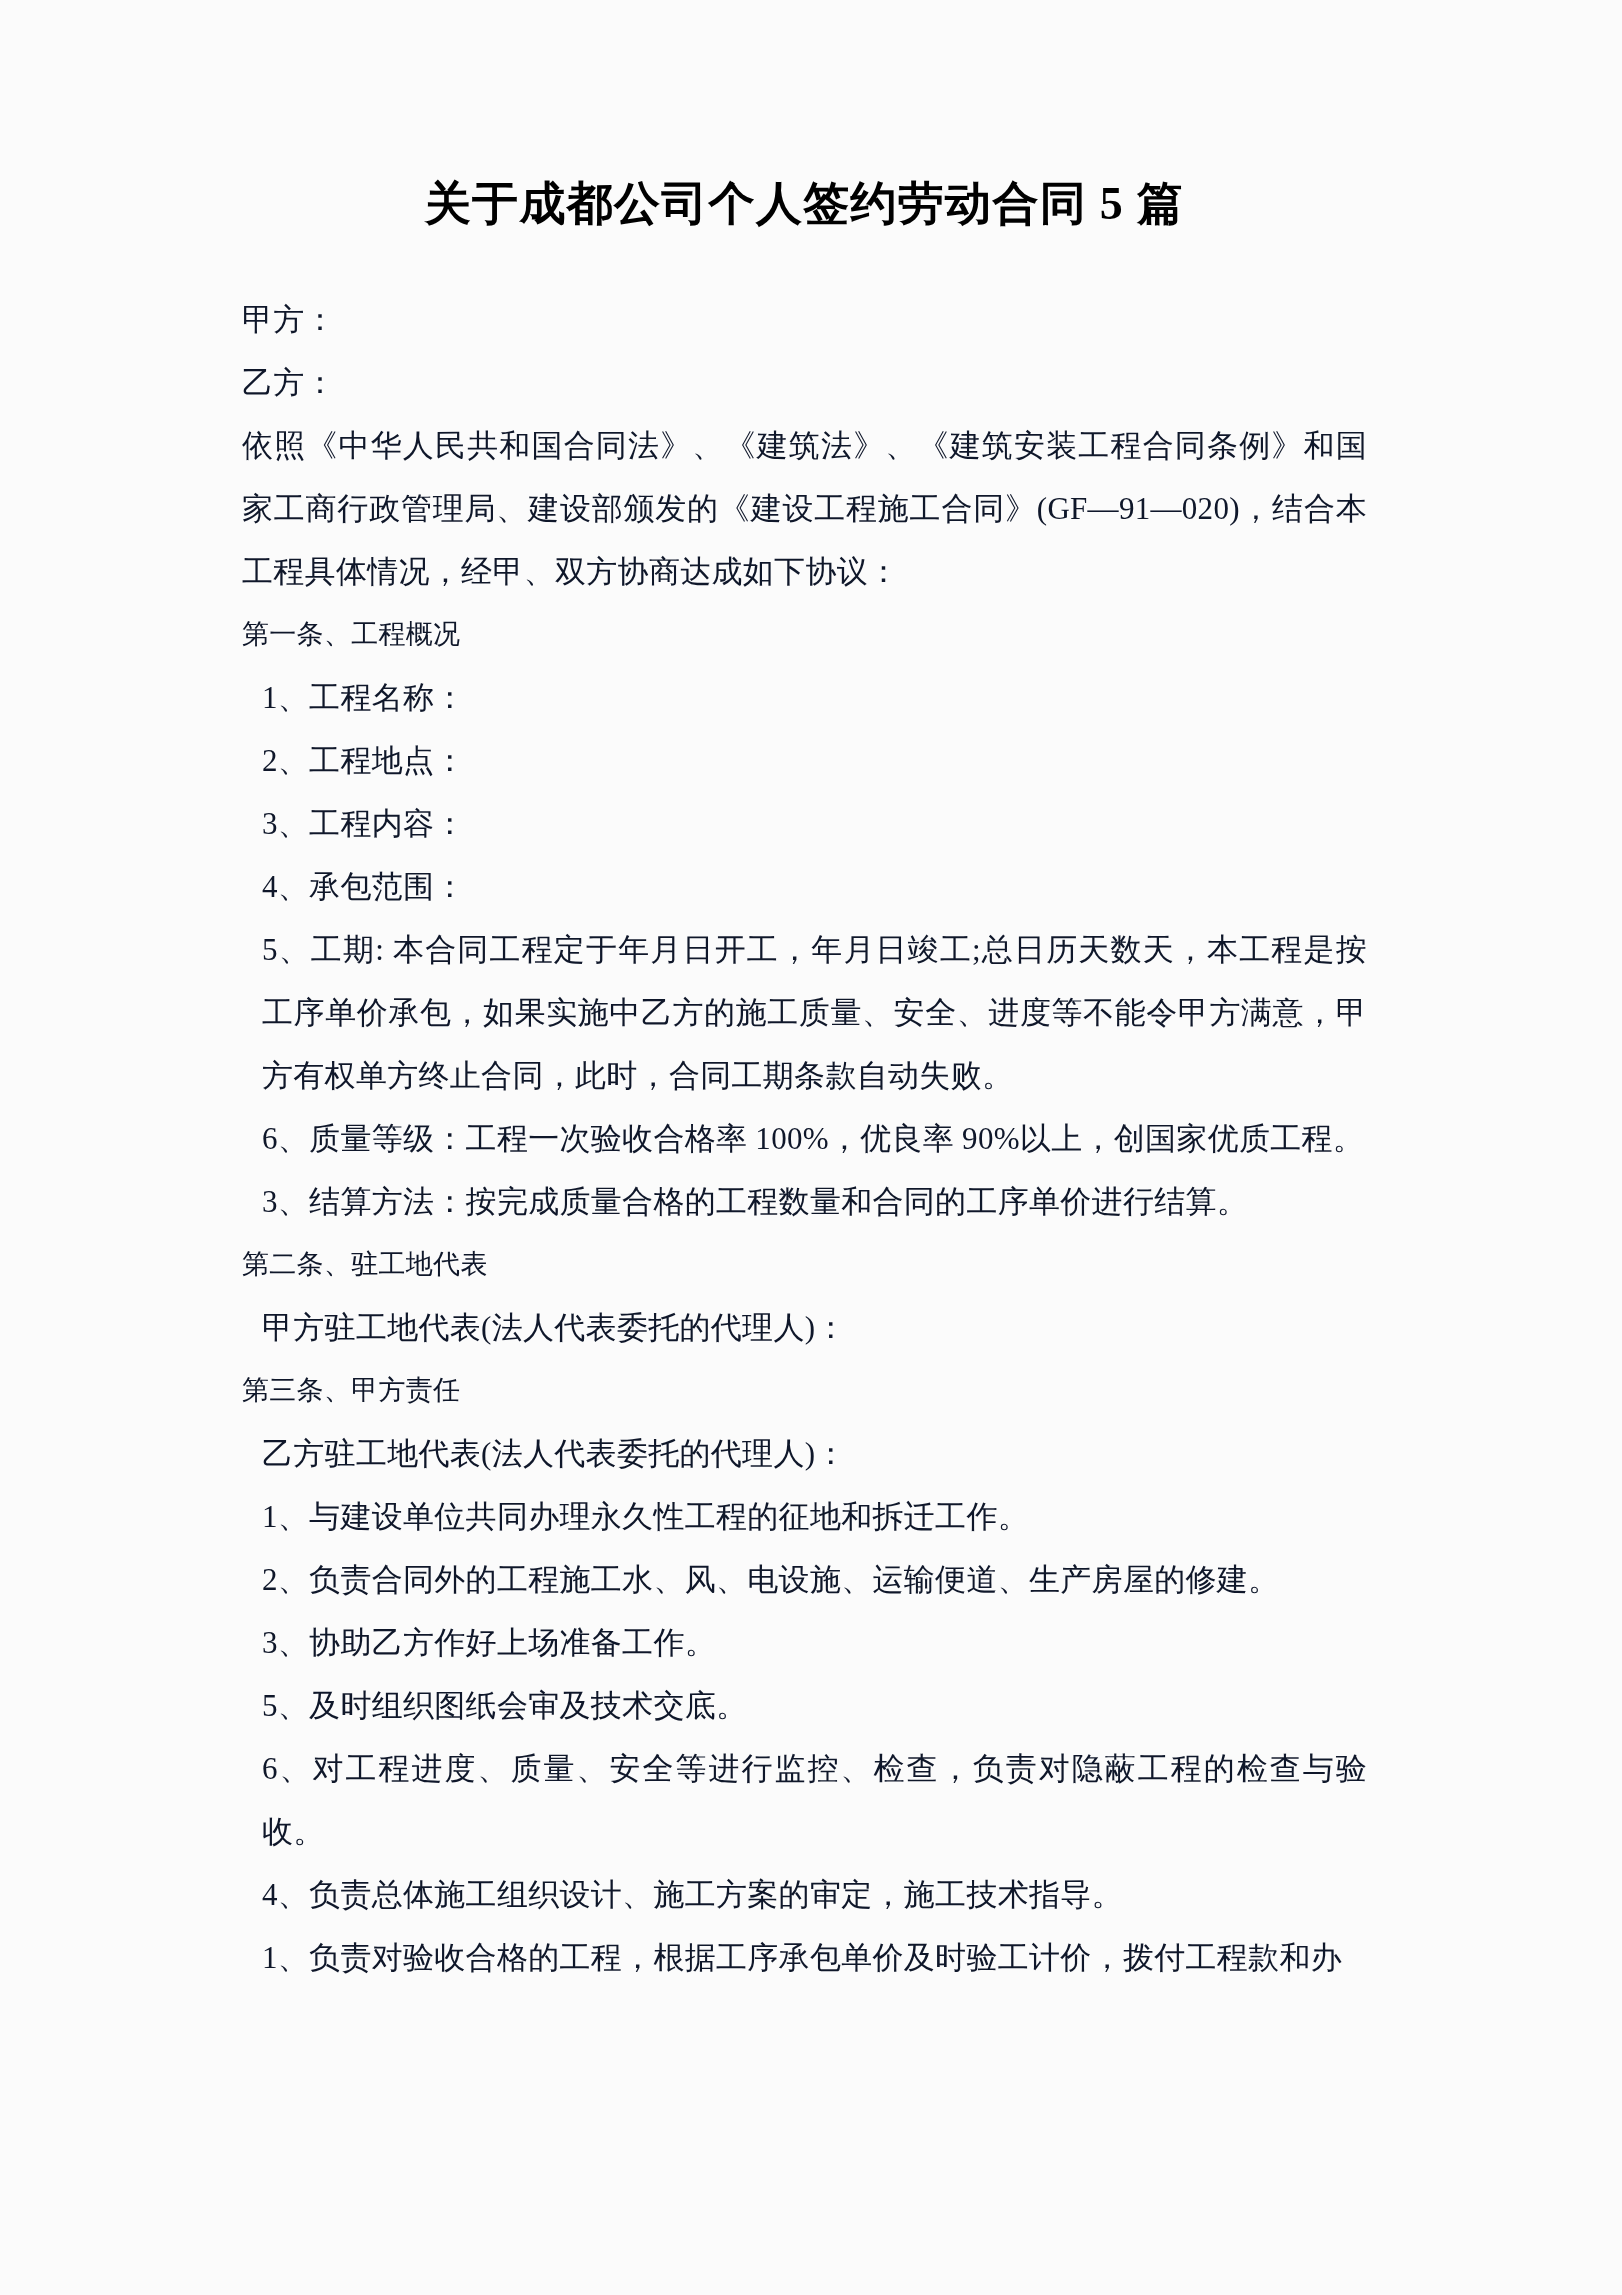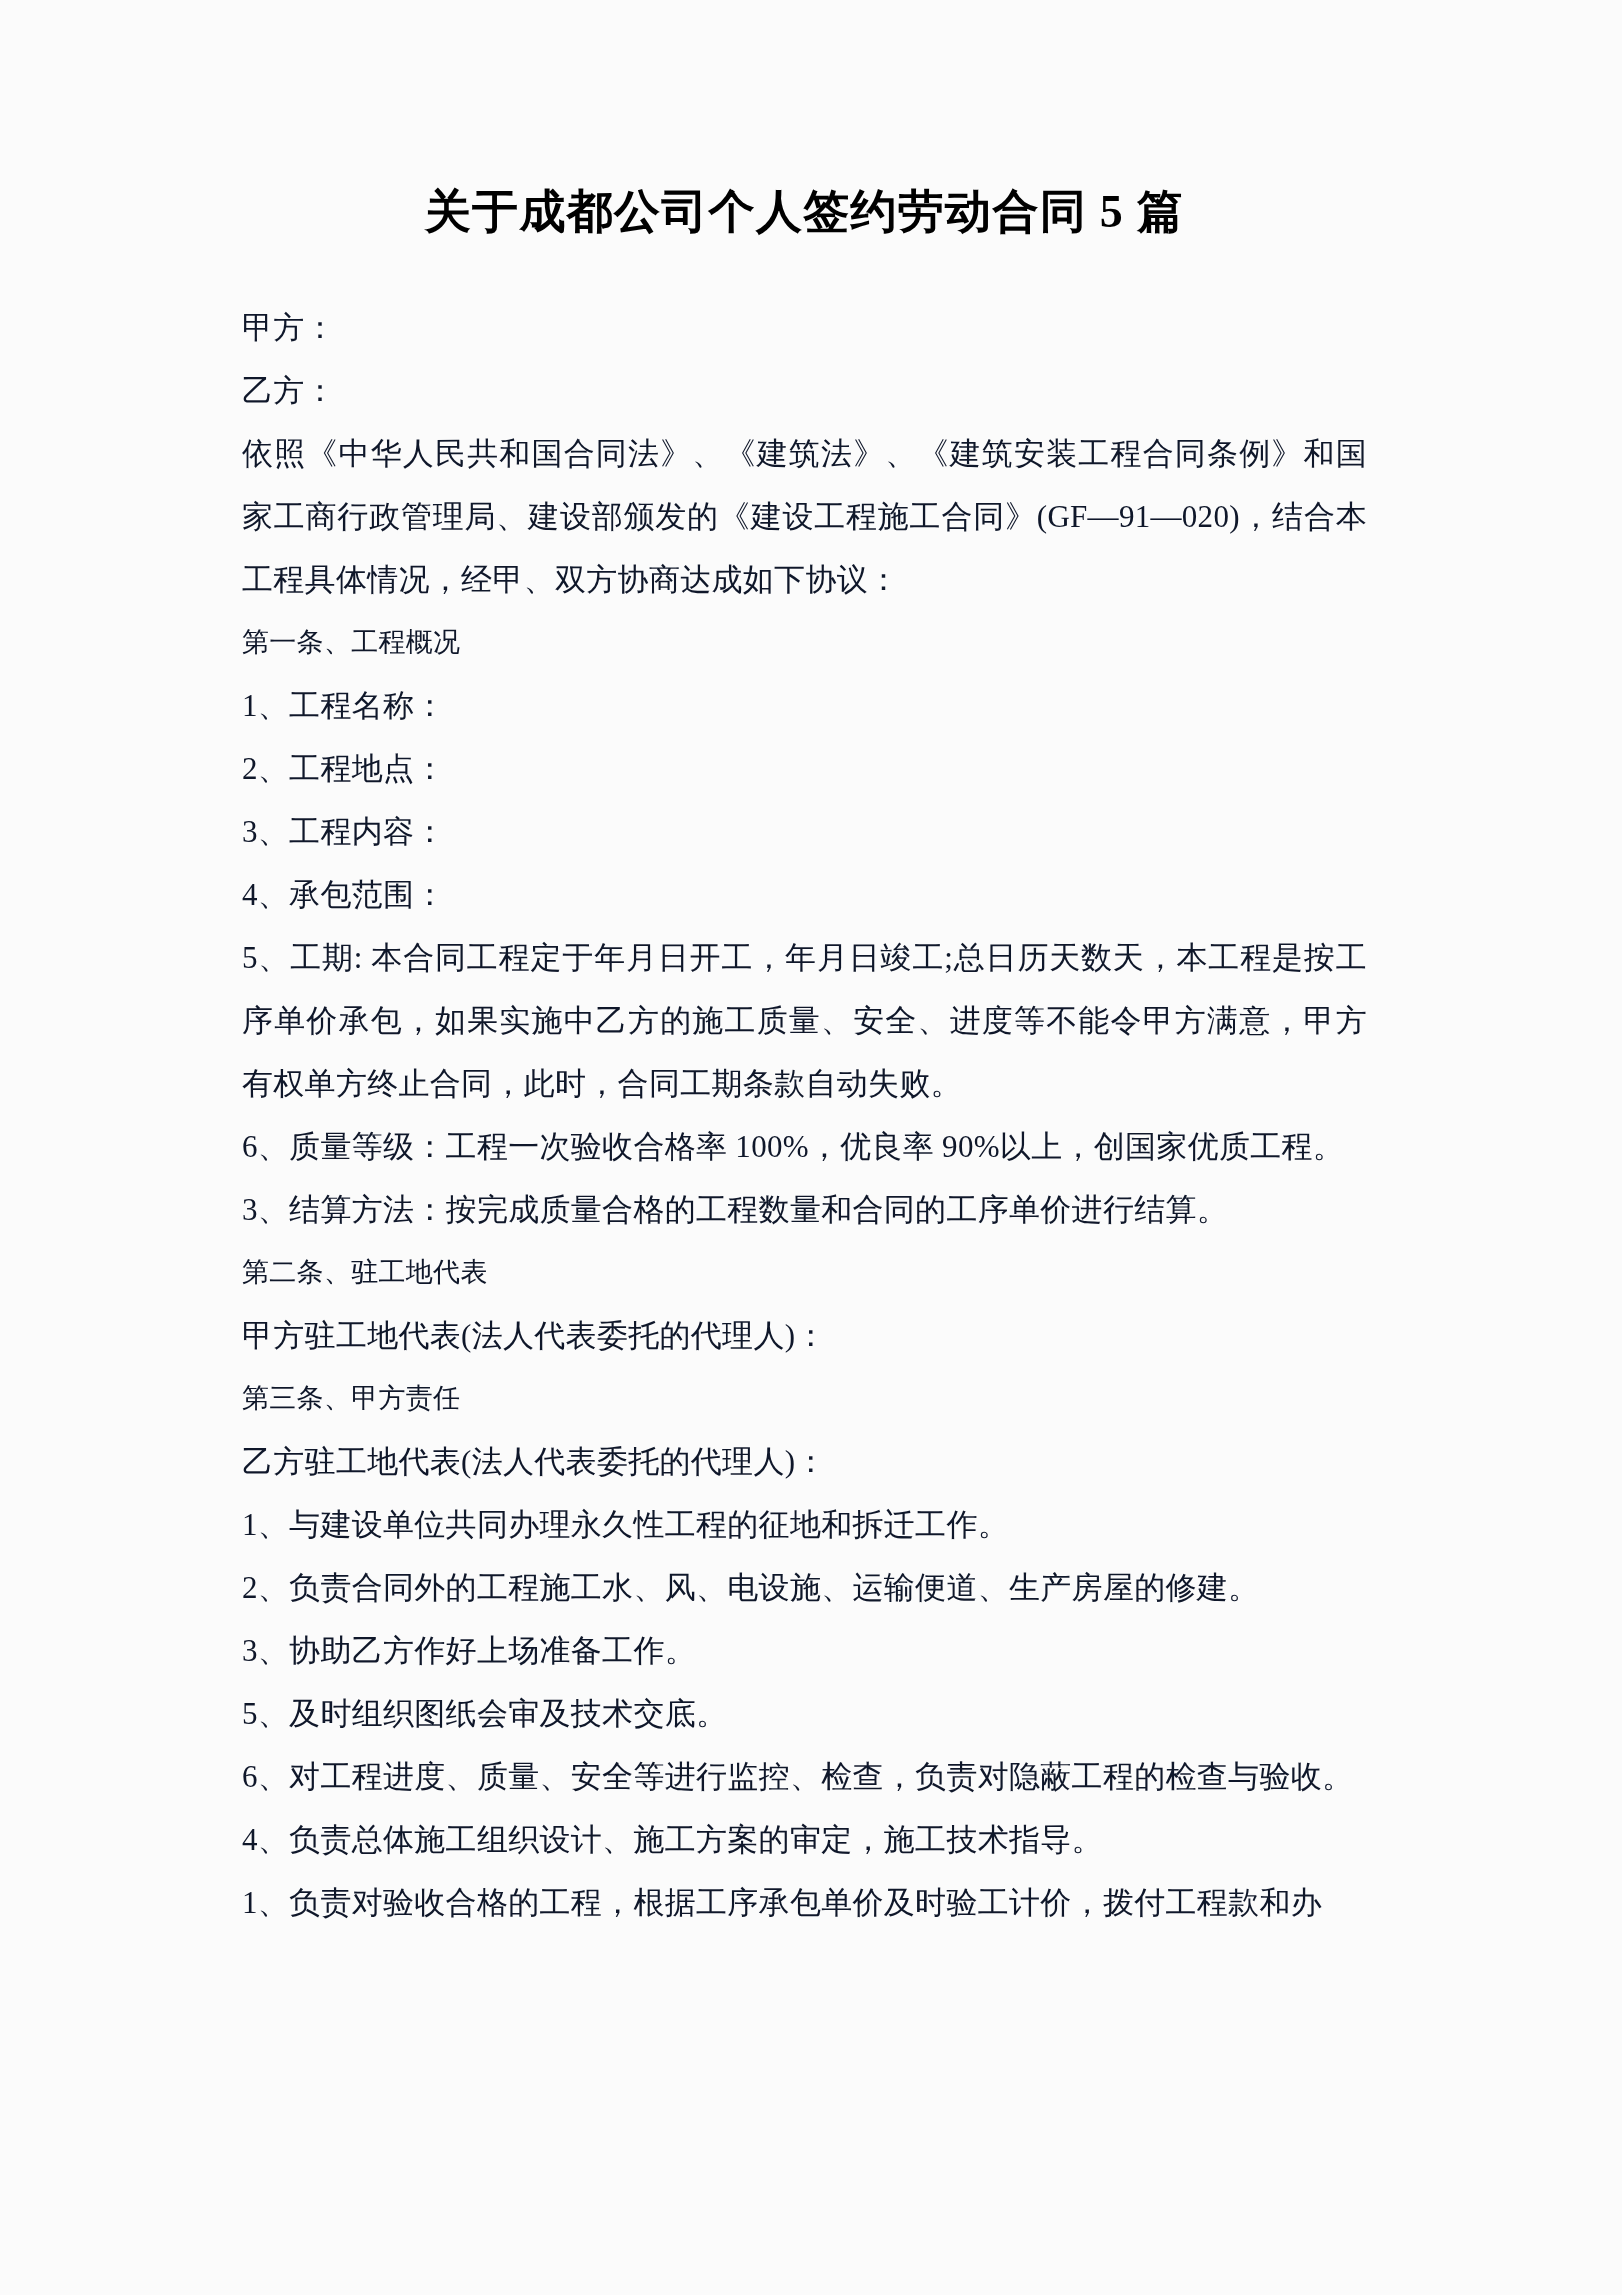--- a/index.html
+++ b/index.html
@@ -14,21 +14,21 @@
     color: #111111;
     overflow: hidden;
   }
 
   .page {
     position: relative;
     width: 1609px;
     height: 2295px;
     background: #fbfbfb;
     box-sizing: border-box;
-    padding: 8px 242px;
+    padding: 0 242px;
   }
 
   .doc-title {
     margin: 0;
     padding-top: 175px;
     text-align: center;
     font-size: 46px;
     font-weight: 700;
     letter-spacing: 1.3px;
     line-height: 1.25;
@@ -50,20 +50,21 @@
     letter-spacing: 0.3px;
   }
 
   
   .para.section {
     font-size: 27px;
   }
 
   .para.item {
     font-size: 31px;
+    margin-left: 20px;
   }
 
   
   .para + .para {
     margin-top: 0;
   }
 </style>
 </head>
 <body>
 

